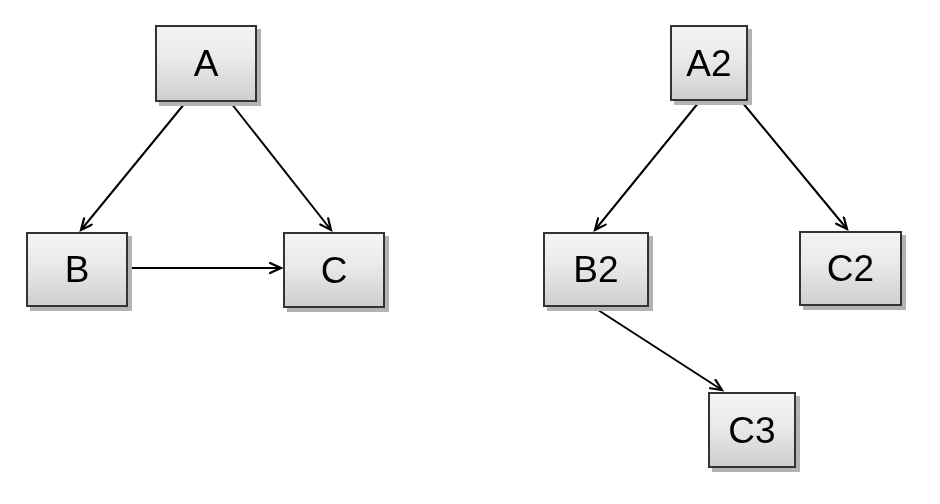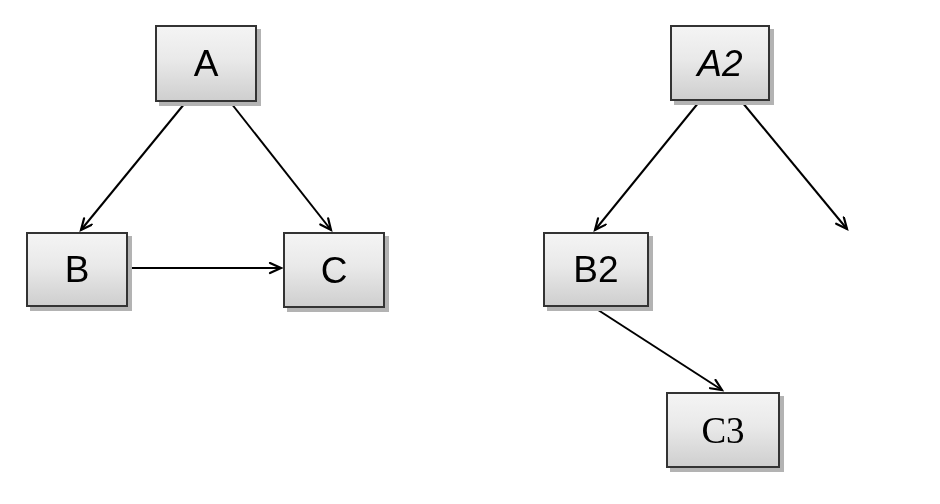--- a/index.html
+++ b/index.html
@@ -62,23 +62,26 @@
 
   <div class="node" style="left: 155px; top: 25px; width: 102px; height: 77px;">
     <span class="label">A</span>
   </div>
   <div class="node" style="left: 26px; top: 232px; width: 102px; height: 75px;">
     <span class="label">B</span>
   </div>
   <div class="node" style="left: 283px; top: 232px; width: 102px; height: 76px;">
     <span class="label">C</span>
   </div>
-  <div class="node" style="left: 670px; top: 25px; width: 100px; height: 76px; font-style: italic;">
+  <div class="node" style="left: 670px; top: 25px; width: 78px; height: 76px;">
     <span class="label">A2</span>
   </div>
   <div class="node" style="left: 543px; top: 232px; width: 106px; height: 75px;">
     <span class="label">B2</span>
   </div>
-  <div class="node" style="left: 666px; top: 392px; width: 114px; height: 76px; font-family: Liberation Serif, serif;">
+  <div class="node" style="left: 799px; top: 231px; width: 103px; height: 75px;">
+    <span class="label">C2</span>
+  </div>
+  <div class="node" style="left: 708px; top: 392px; width: 88px; height: 76px;">
     <span class="label">C3</span>
   </div>
 
 </div>
 
 </body></html>

